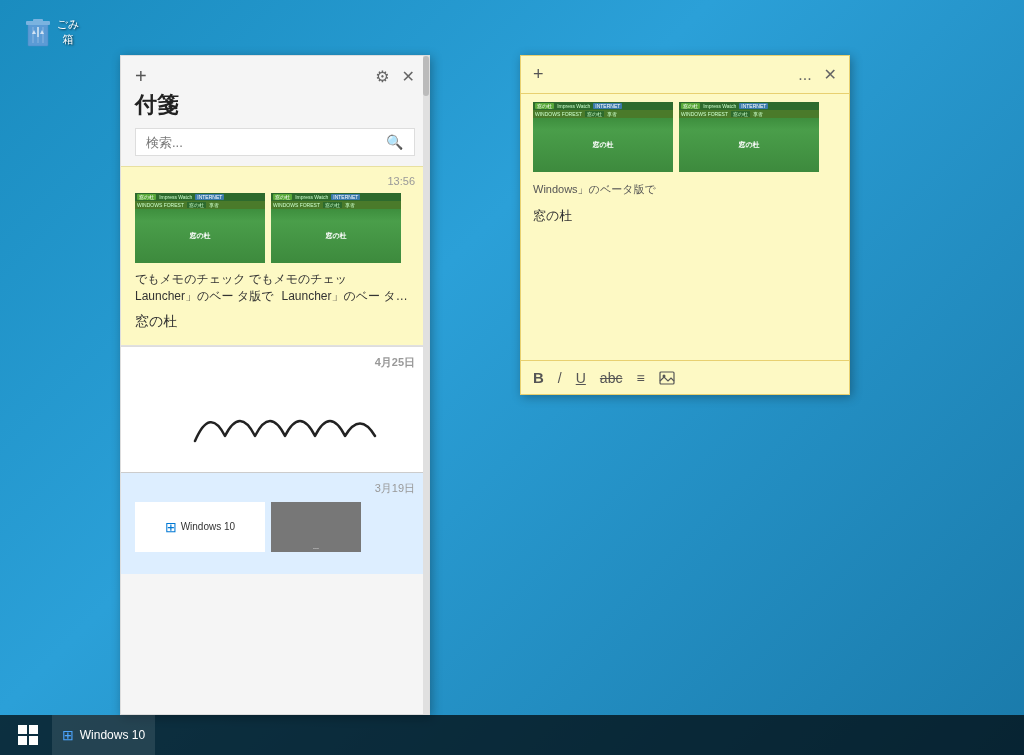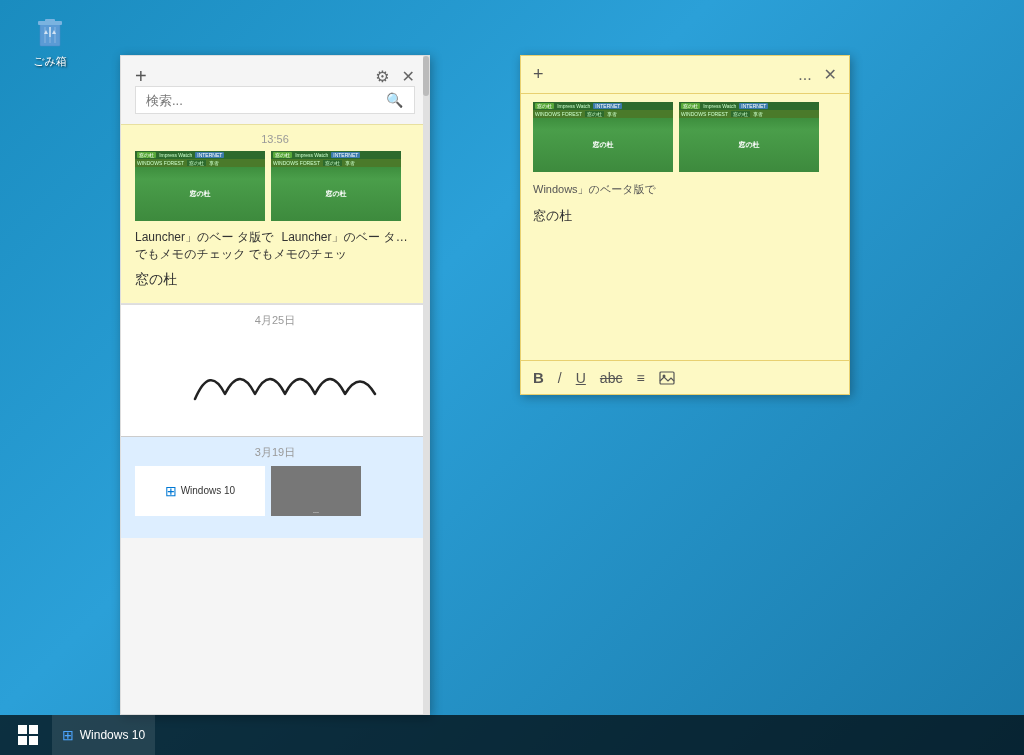--- a/index.html
+++ b/index.html
@@ -12,21 +12,20 @@
       overflow: hidden;
       position: relative;
     }
 
     
     .desktop-icon {
       position: absolute;
       top: 10px;
       left: 20px;
       display: flex;
-      flex-direction: column;
       align-items: center;
       cursor: pointer;
       width: 60px;
     }
     .desktop-icon-img {
       width: 40px;
       height: 40px;
       display: flex;
       align-items: center;
       justify-content: center;
@@ -107,21 +106,21 @@
       background: #fdf9c4;
       border-top: 1px solid #e8e0a0;
       padding: 8px 14px 14px;
       position: relative;
       cursor: pointer;
     }
     .note-card:not(:last-child) {
       border-bottom: 1px solid #e0e0e0;
     }
     .note-time {
-      text-align: center;
+      text-align: right;
       font-size: 11px;
       color: #999;
       margin-bottom: 6px;
     }
     .note-images {
       display: flex;
       gap: 6px;
       margin-bottom: 8px;
     }
     .note-image-thumb {
@@ -143,22 +142,23 @@
     .note-content-text {
       font-size: 14px;
       color: #333;
       margin-top: 8px;
     }
 
     
     .note-card-white {
       background: white;
       border-top: 1px solid #ddd;
-      padding: 8px 14px 18px;
+      padding: 8px 14px 12px;
       position: relative;
+      font-weight: bold;
     }
     .note-card-blue {
       background: #ddeeff;
       border-top: 1px solid #ccc;
       padding: 8px 14px 14px;
       position: relative;
     }
 
     
     .thumb-content {
@@ -377,20 +377,21 @@
 <div class="sticky-list-panel">
 
   <div class="titlebar-row">
     <span class="panel-add-btn">+</span>
     <div class="panel-titlebar-right">
       <span class="icon-btn">⚙</span>
       <span class="icon-btn">✕</span>
     </div>
   </div>
 
+  <div class="panel-title">付箋</div>
 
   <div class="search-bar">
     <input class="search-input" type="text" placeholder="検索..." style="">
     <span class="search-icon">🔍</span>
   </div>
 
   <div class="notes-list">
 
     <div class="note-card">
       <div class="note-time">13:56</div>
@@ -422,24 +423,24 @@
             <div style="background:#4a7a2a;color:#cfc;font-size:5px;padding:1px 2px;display:flex;gap:3px;">
               <span>WINDOWS FOREST</span>
                 <span style="background:#2d6a2d;padding:0 2px;">窓の杜</span>
                 <span>享者</span>
             </div>
             <div class="thumb-body">窓の杜</div>
           </div>
         </div>
       </div>
       <div class="note-text">
-        <span>Launcher」のベー タ版で</span><span style="margin-left:8px;">Launcher」のベー タ版で</span>
+        <span>でもメモのチェック でもメモのチェッ</span>
       </div>
       <div class="note-text">
-        <span>でもメモのチェック でもメモのチェッ</span>
+        <span>Launcher」のベー タ版で</span><span style="margin-left:8px;">Launcher」のベー タ版で</span>
       </div>
       <div class="note-content-text">窓の杜</div>
     </div>
 
     <div class="note-card-white">
       <div class="note-time">4月25日</div>
       <svg class="sketch-svg" viewBox="0 0 280 80">
         <path d="M 60 65 Q 75 30 90 60 Q 105 30 120 60 Q 135 30 150 60 Q 165 30 180 60 Q 195 30 210 60 Q 225 35 240 60" stroke="#222" stroke-width="2.5" fill="none" stroke-linecap="round" stroke-linejoin="round"></path>
       </svg>
     </div>

